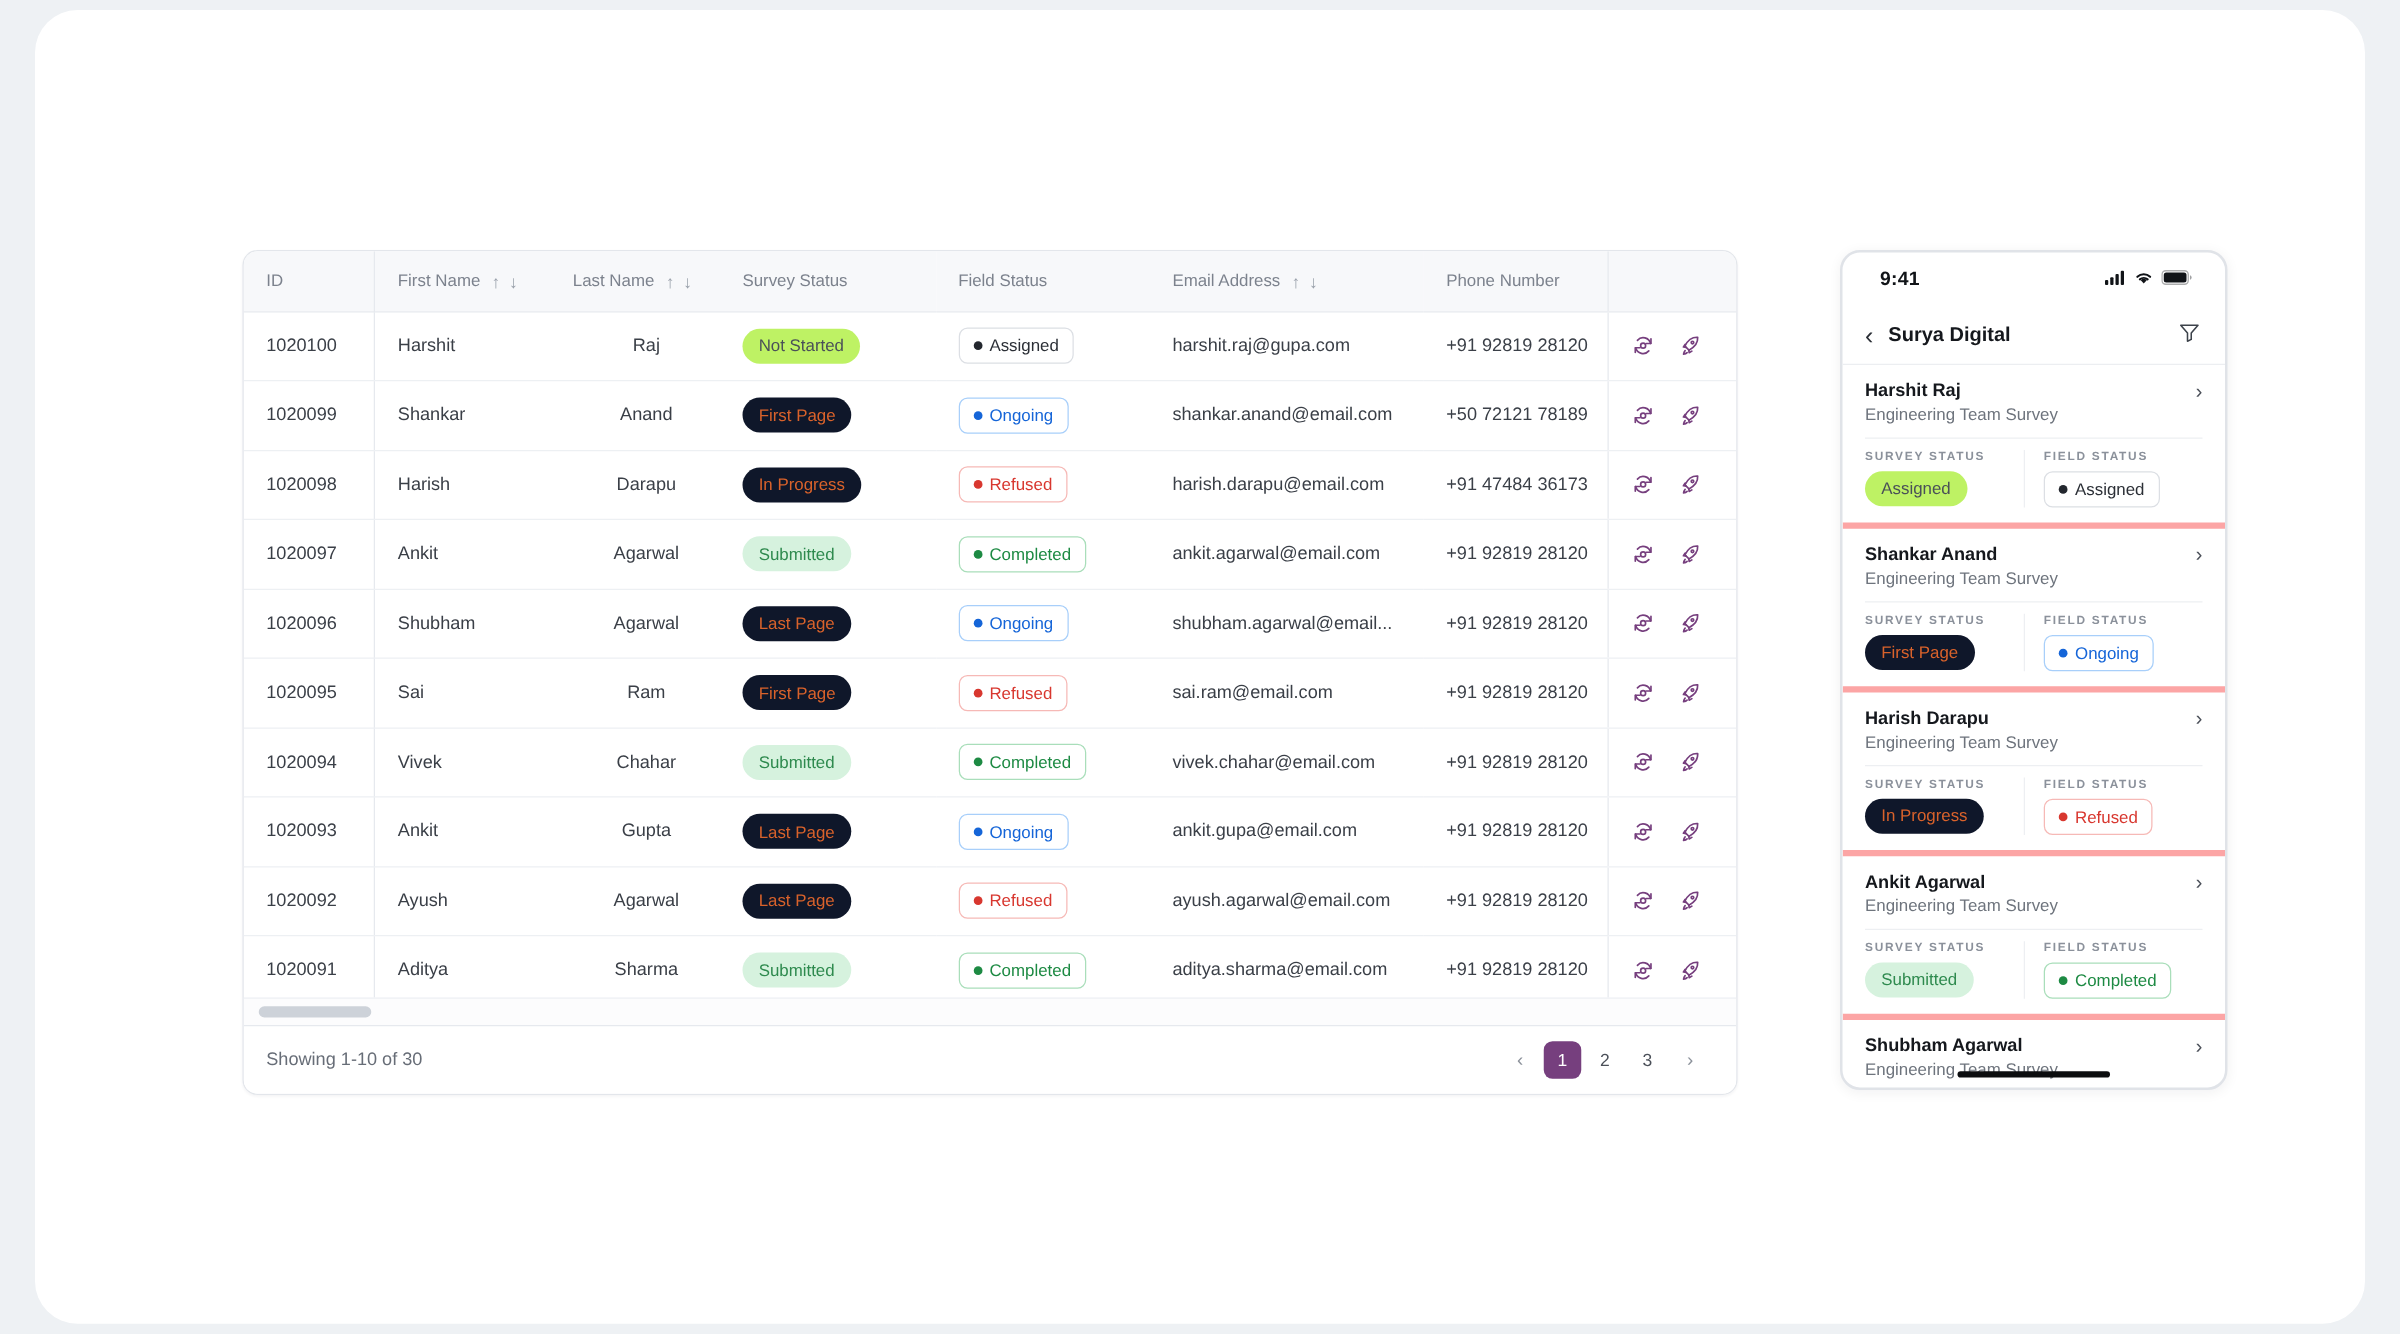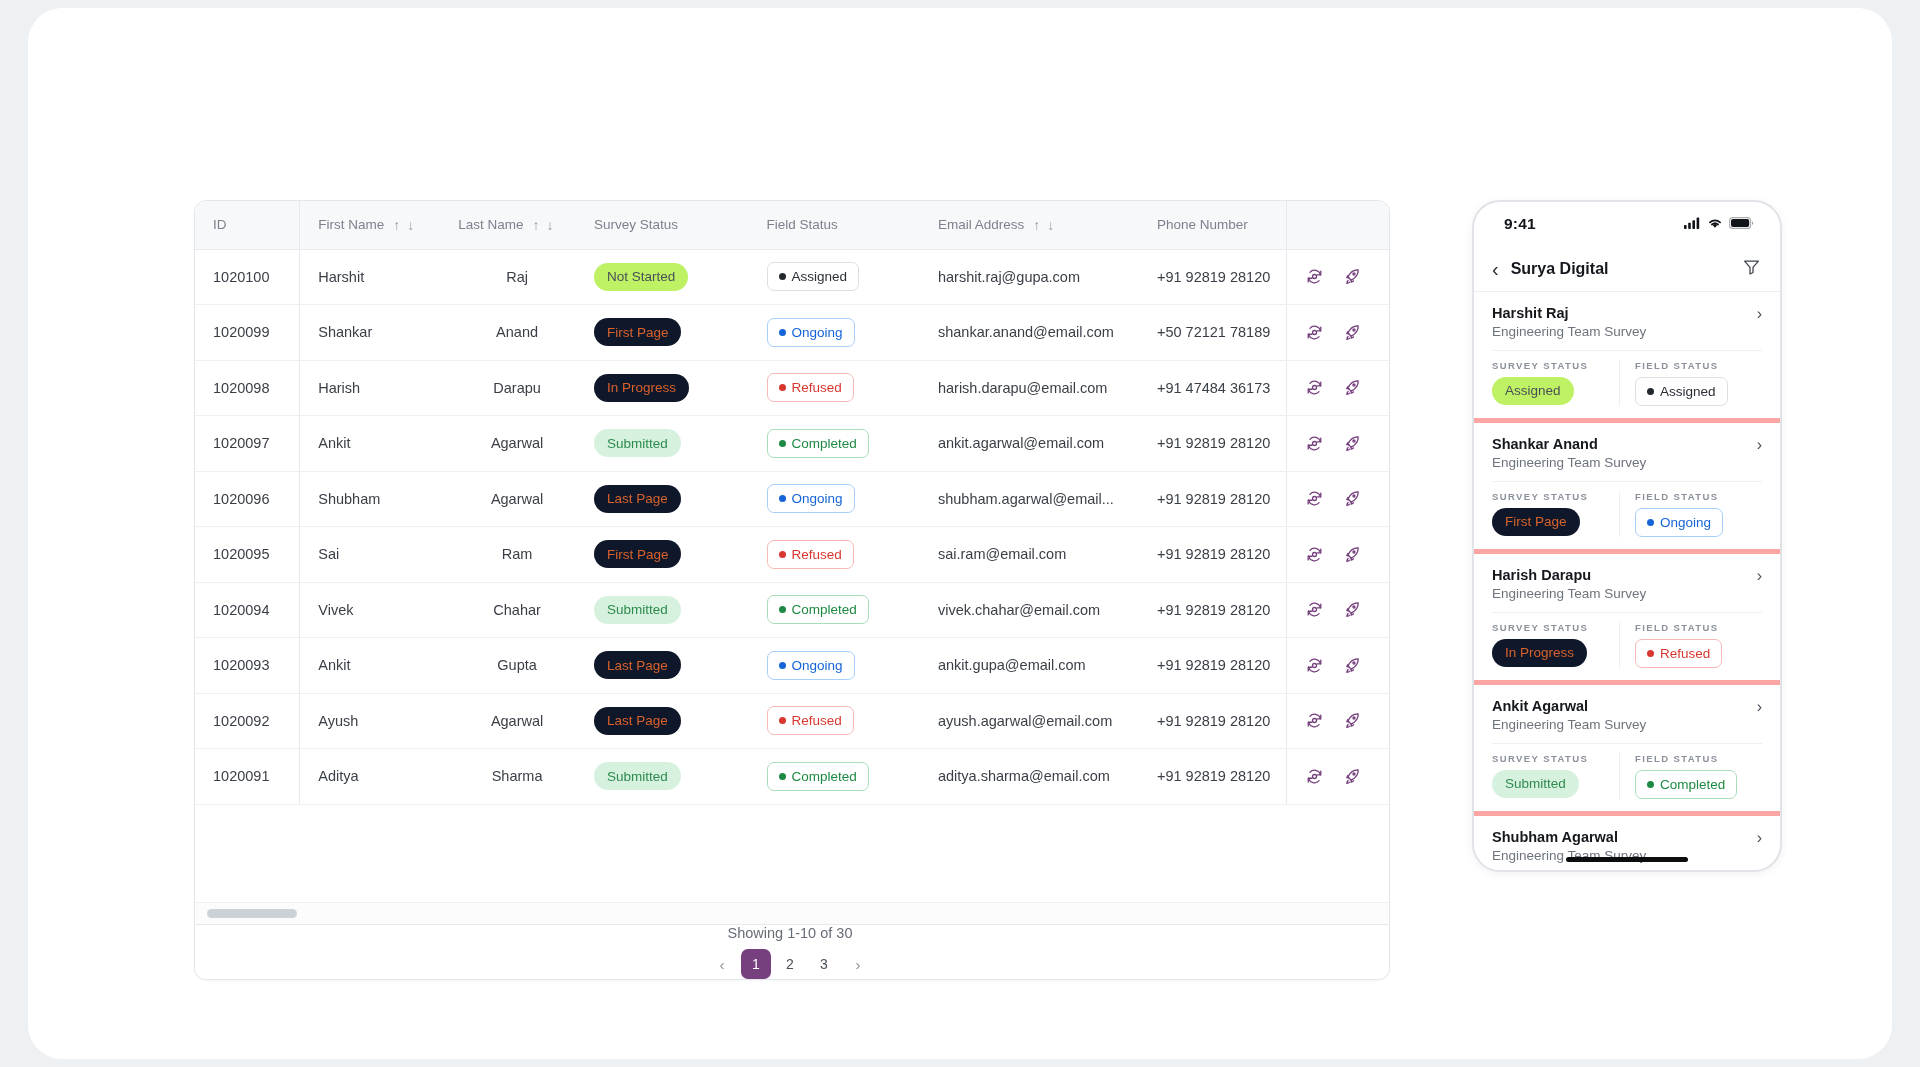--- a/index.html
+++ b/index.html
@@ -20,21 +20,21 @@
     left: 28px; top: 8px;
     width: 1864px; height: 1051px;
     background: #ffffff;
     border-radius: 34px;
   }
 
   
   .table-card {
     position: absolute;
     left: 166px; top: 192px;
-    width: 1196px; height: 780px;
+    width: 1196px; height: 676px;
     background: #ffffff;
     border: 1px solid #e3e6eb;
     border-radius: 12px;
     overflow: hidden;
     box-shadow: 0 1px 2px rgba(16,24,40,.04);
   }
   table.grid { width: 100%; border-collapse: collapse; table-layout: fixed; }
   table.grid thead th {
     background: #f7f8fa;
     height: 48px;
@@ -119,41 +119,40 @@
     background: #cdd2d9; cursor: pointer;
   }
 
   
   .tfoot {
     position:absolute; left:0; right:0; bottom:0;
     height:55px; background:#fff;
     border-top:1px solid #e6e9ee;
     display:flex; align-items:center; justify-content:space-between;
     padding: 0 22px 0 18px;
-    flex-direction: column;
   }
   .showing { font-size:14.5px; color:#676d77; }
   .pager { display:flex; align-items:center; gap:4px; }
   .pg {
     min-width:30px; height:30px; padding:0 8px;
     display:flex; align-items:center; justify-content:center;
     font-size:14px; color:#4b5059; border-radius:7px; cursor:pointer;
     background:transparent;
   }
   .pg.nav { color:#8b919a; font-size:15px; }
   .pg.active { background:#763f7e; color:#fff; }
 
   
   .phone {
     position:absolute;
     left:1444px; top:192px;
     width:310px; height:672px;
     background:#ffffff;
     border:2px solid #e0e3e8;
-    border-radius:28px;
+    border-radius:16px;
     overflow:hidden;
     box-shadow: 0 2px 10px rgba(16,24,40,.06);
   }
   .pstatus {
     height:44px; padding:0 26px 0 30px;
     display:flex; align-items:center; justify-content:space-between;
   }
   .ptime { font-size:15.5px; font-weight:bold; color:#111418; letter-spacing:.2px; }
   .pind { display:flex; align-items:center; gap:6px; }
   .pnav {

